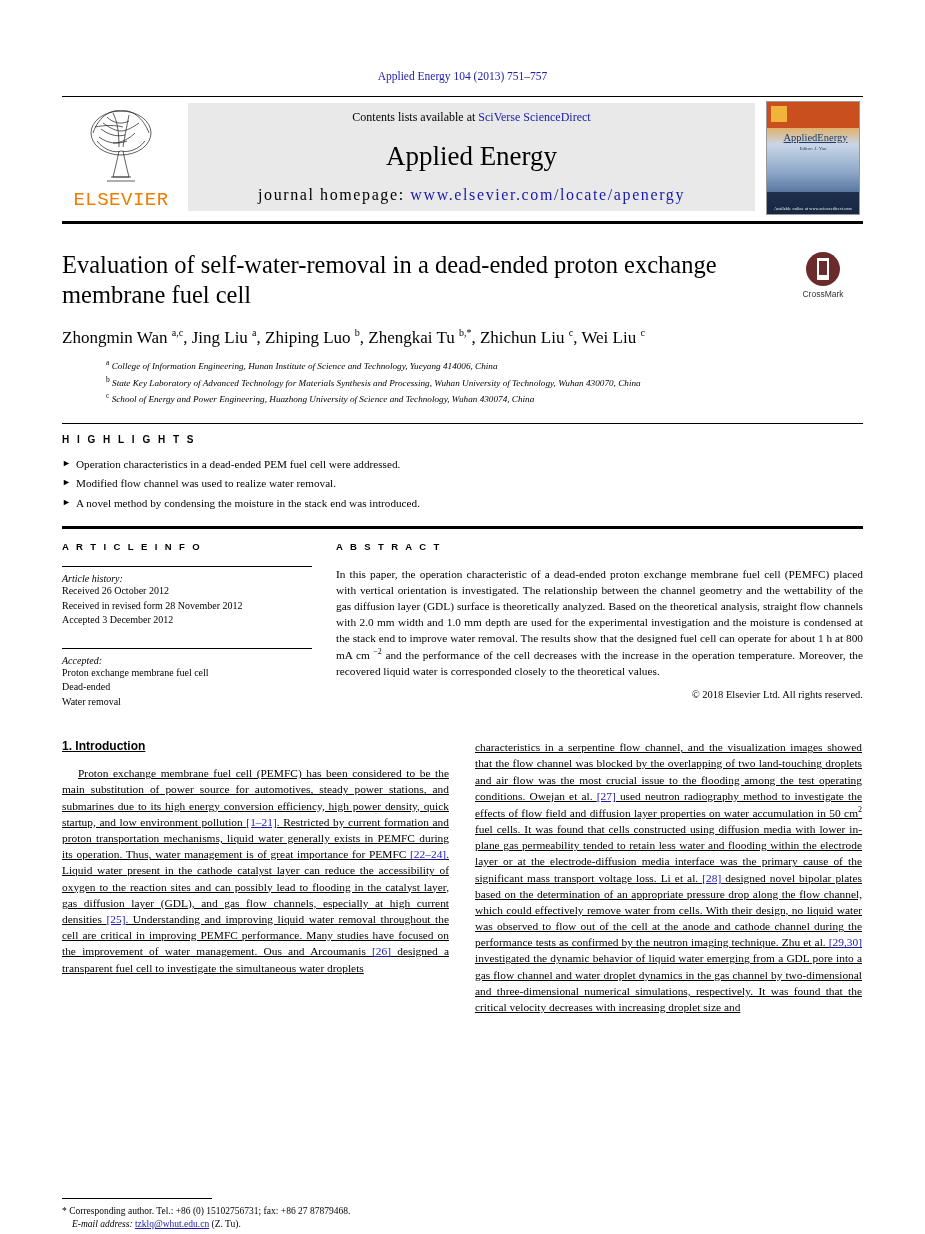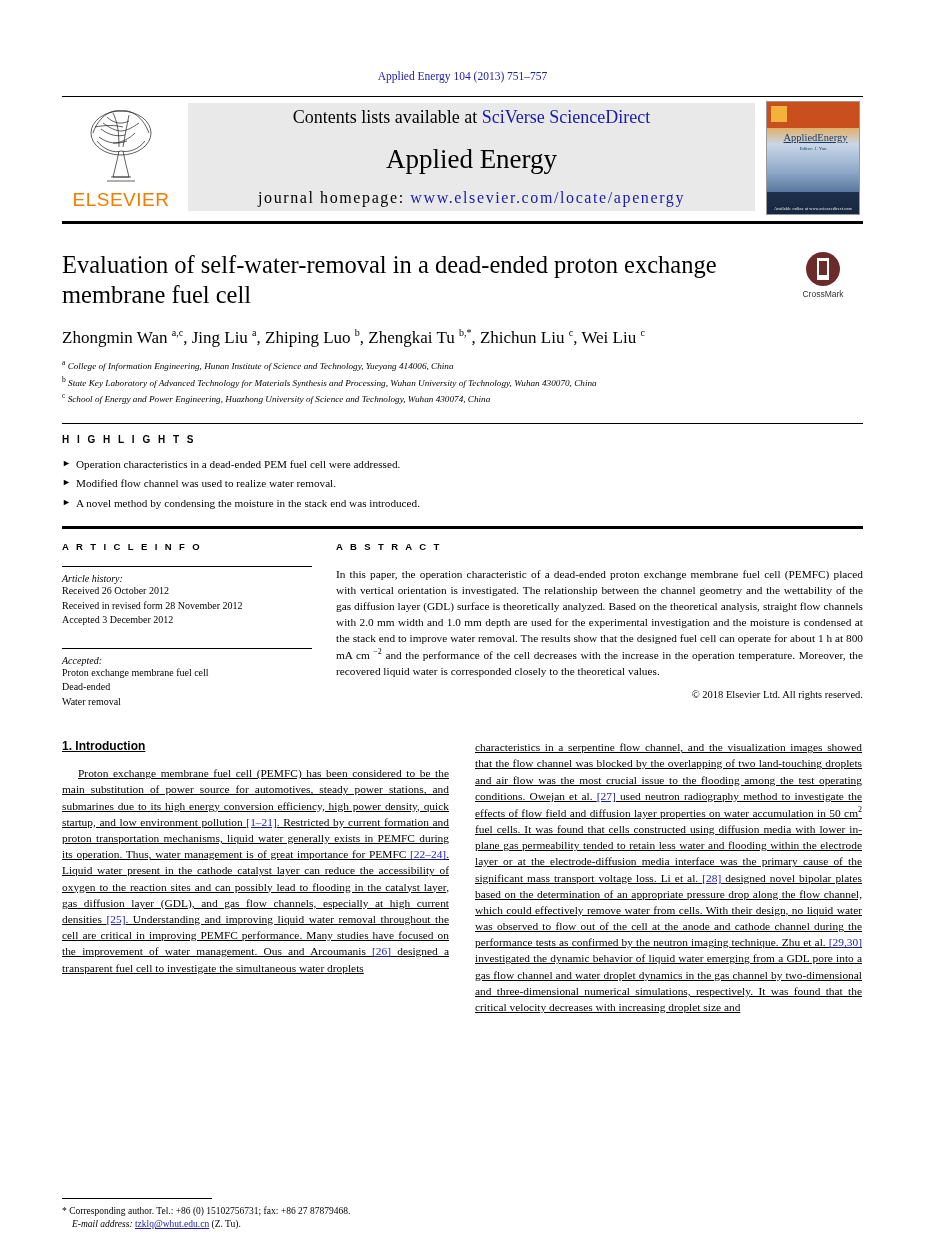--- a/index.html
+++ b/index.html
@@ -43,37 +43,37 @@
     display: flex;
     flex-direction: column;
     align-items: center;
     justify-content: space-between;
     padding-top: 6px;
     padding-bottom: 4px;
   }
   .tree-svg { display:block; }
   .elsevier-word {
     color: #f07c00;
-    font-family: Liberation Sans, sans-serif;
+    font-family: Liberation Mono, monospace;
     font-size: 19px;
     letter-spacing: 0.5px;
     font-weight: 400;
   }
   .center-band {
     flex: 1;
     background: #e9e9e9;
     margin: 6px 8px 4px 8px;
     display: flex;
     flex-direction: column;
     align-items: center;
     justify-content: center;
     position: relative;
   }
   .contents-line {
-    font-size: 18px;
+    font-size: 12px;
     margin-top: 6px;
   }
   .contents-line .sd-link {
     color: #1a1aaa;
   }
   .journal-title {
     font-size: 27px;
     margin-top: 16px;
     margin-bottom: 14px;
     font-family: "Liberation Serif", serif;
@@ -169,20 +169,21 @@
     margin-top: 16px;
     font-size: 17px;
     line-height: 1.35;
   }
   .authors sup { font-size: 10px; }
   .affil {
     font-size: 9.2px;
     font-style: italic;
     line-height: 1.45;
     margin-top: 9px;
+    margin-left: 44px;
   }
   .affil div { margin-bottom: 1px; }
   .affil sup { font-style: normal; font-size: 7.5px; }
 
   
   .sec-rule {
     margin: 16px 62px 0 62px;
     border-top: 1px solid #000;
   }
   .highlights {

